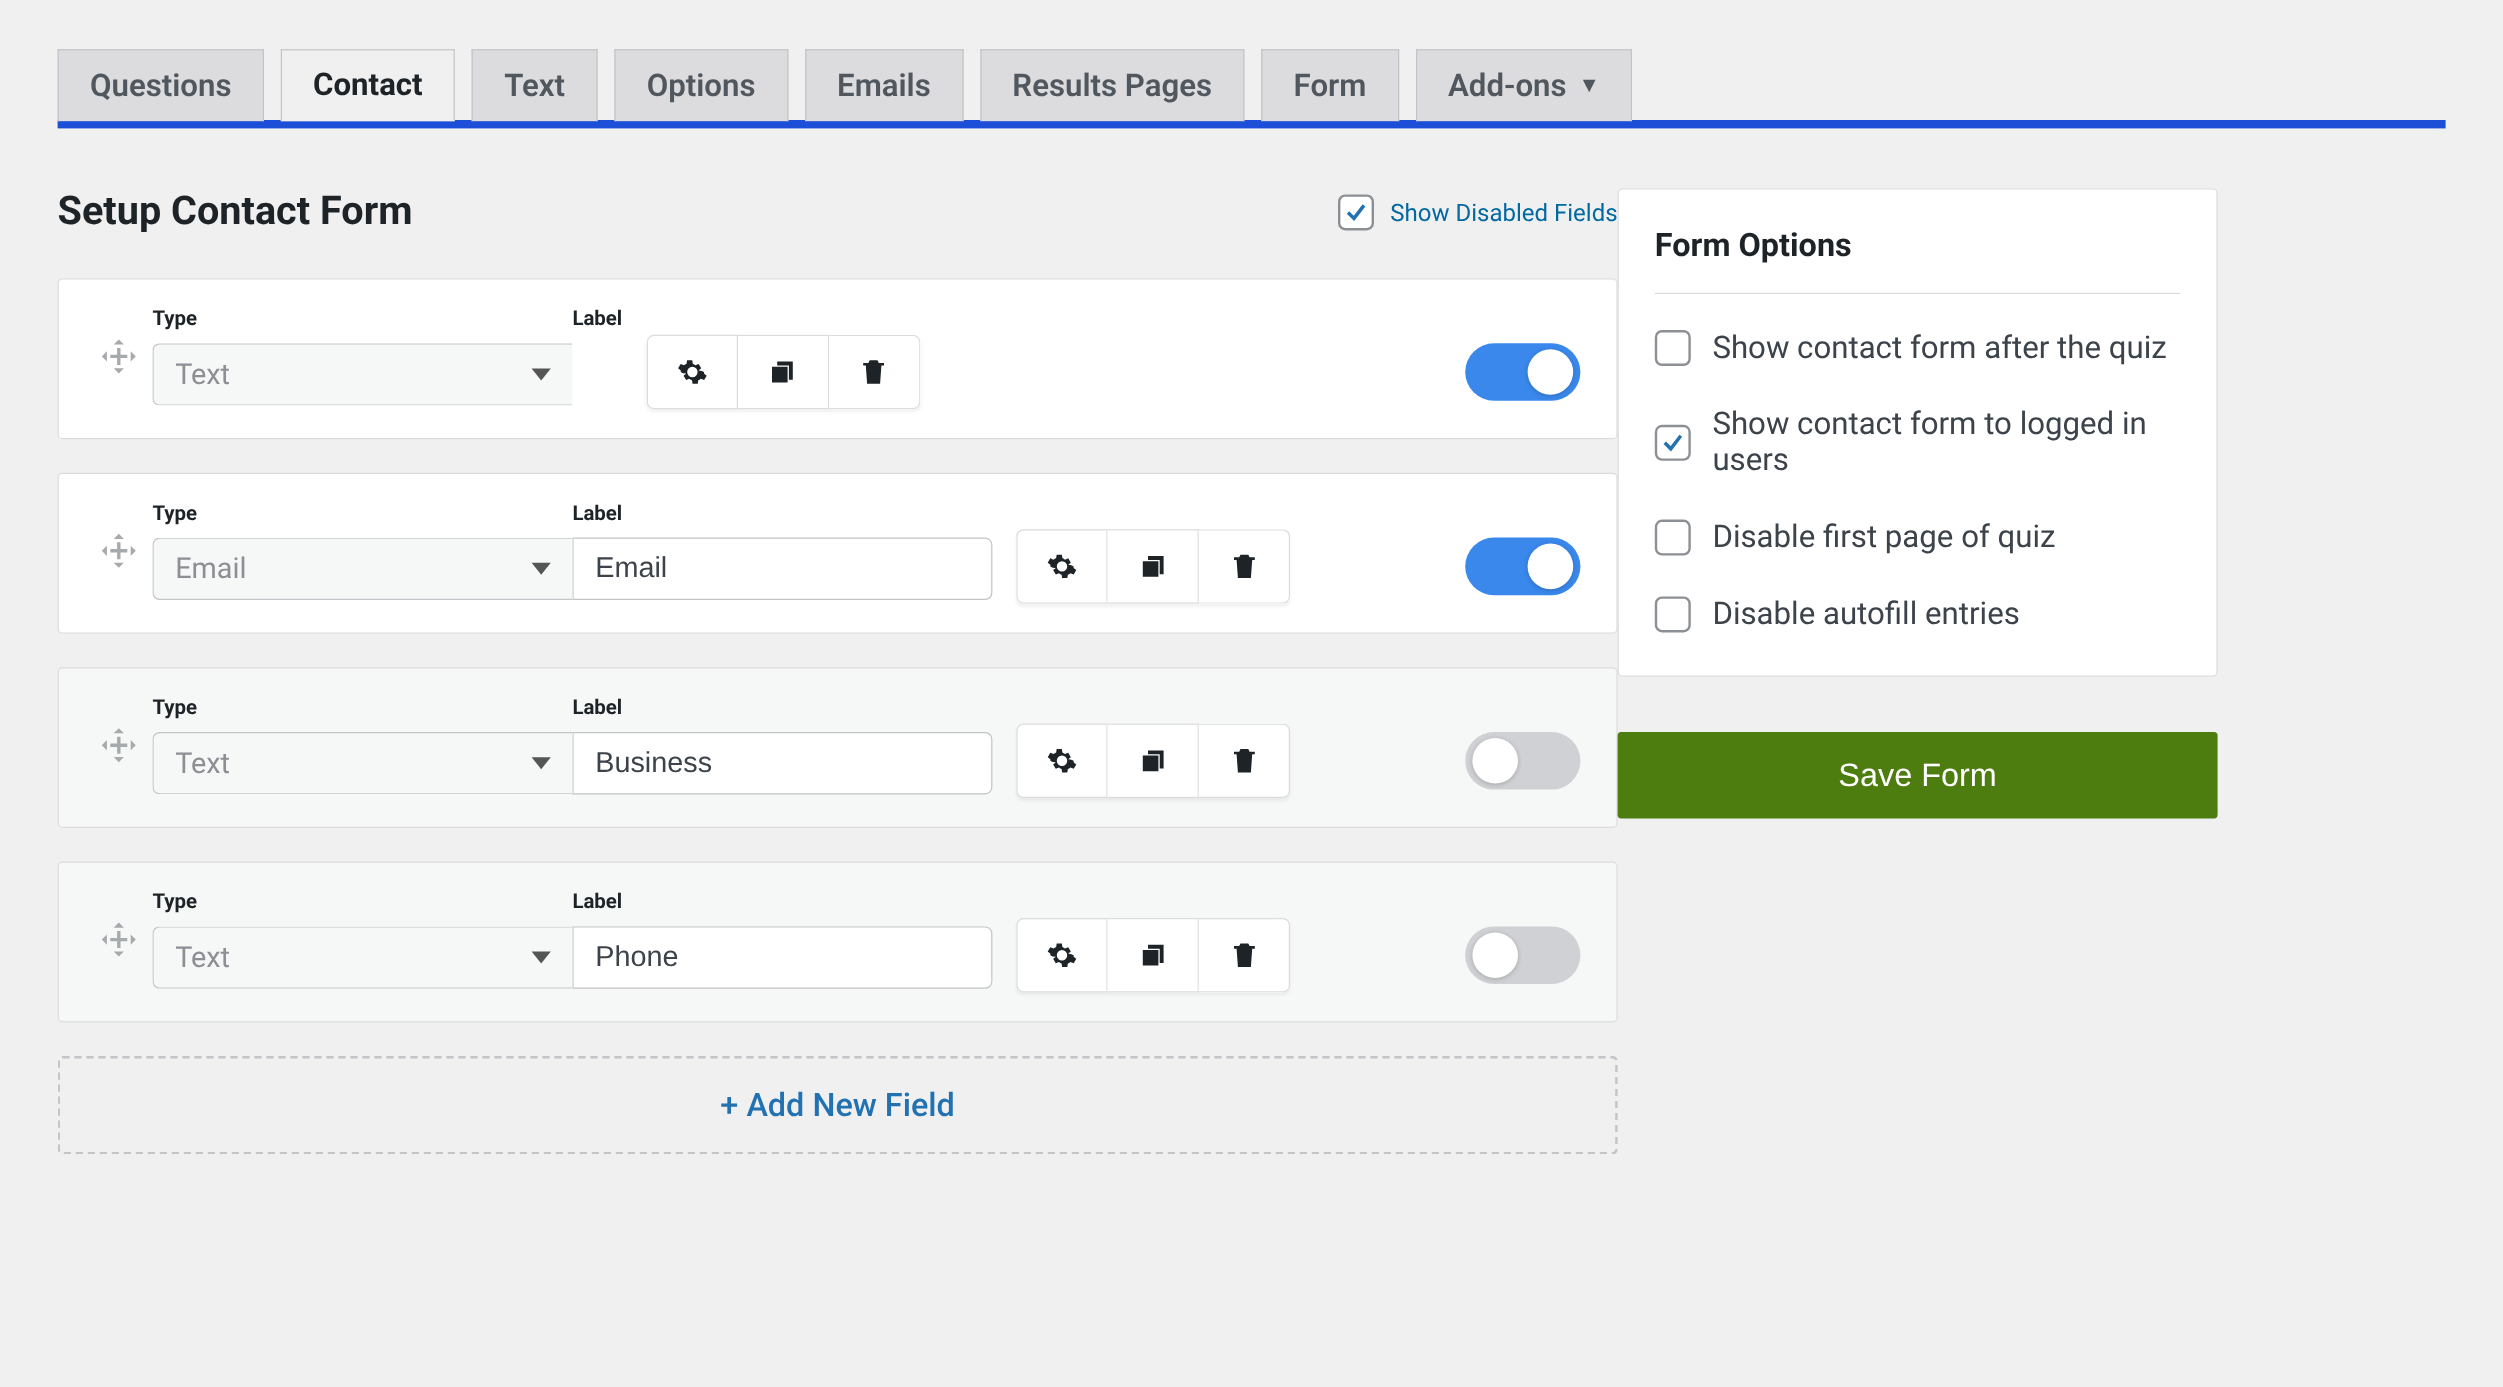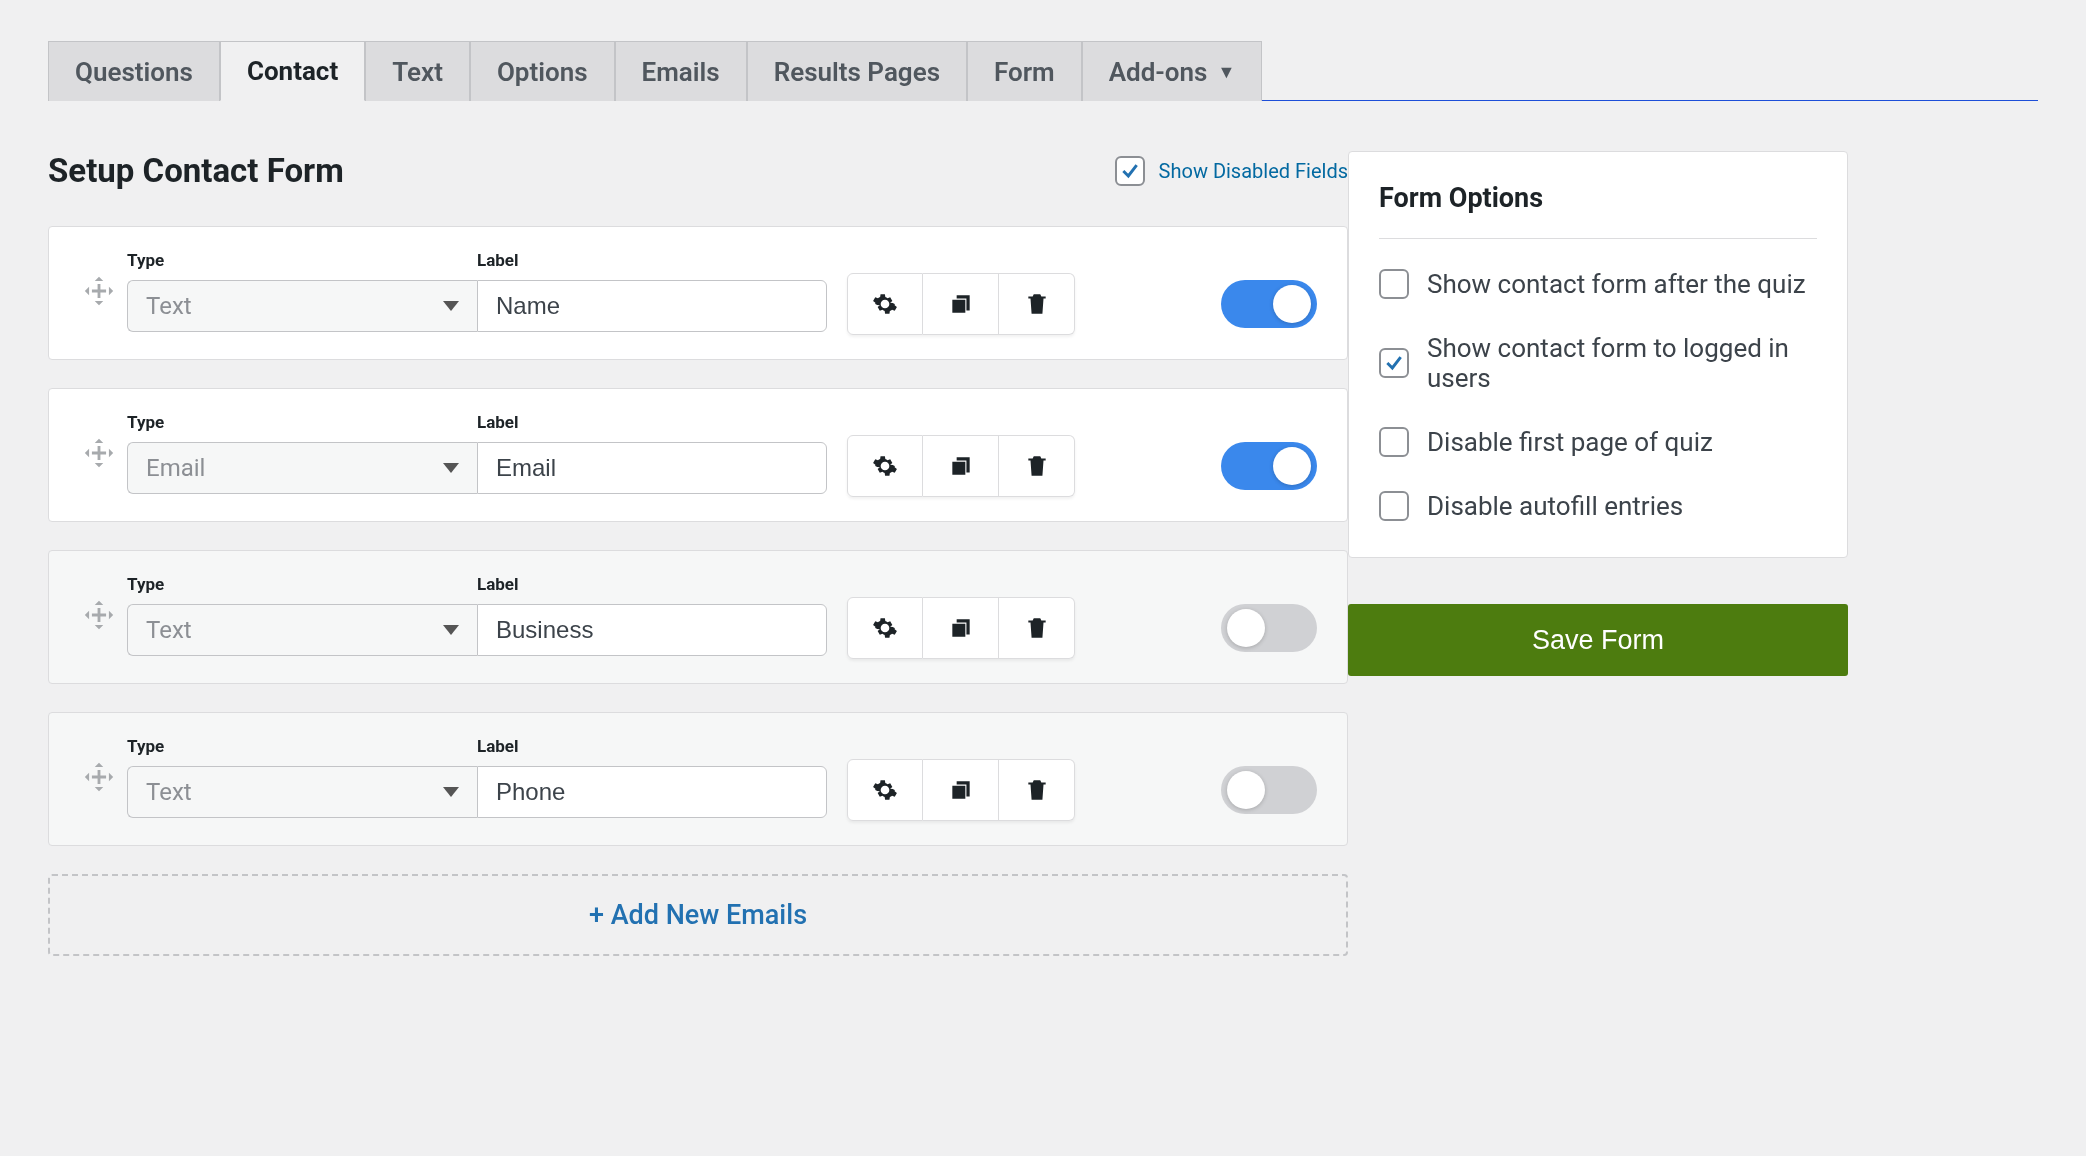--- a/index.html
+++ b/index.html
@@ -17,21 +17,22 @@
     color: #1d2327;
   }
 
   .page {
     padding: 40px 48px;
   }
 
   
   .tabs {
     display: flex;
-    border-bottom: 1px solid #1d4ed8;
+    gap: 14px;
+    border-bottom: 7px solid #1d4ed8;
   }
   .tab {
     padding: 14px 26px;
     font-size: 26px;
     font-weight: 600;
     color: #50575e;
     background: #dcdcde;
     border: 1px solid #c3c4c7;
     border-bottom: none;
     cursor: pointer;
@@ -330,21 +331,20 @@
             <div class="col-label">Type</div>
             <div class="select-wrap">
               <div class="sel">
                   <span>Text</span>
                 </div>
               <div class="caret-down"></div>
             </div>
           </div>
           <div class="col">
             <div class="col-label">Label</div>
-            <input class="txt-input" value="Name" style="">
           </div>
         </div>
         <div class="actions">
           <div class="icon-btn">
             <svg viewBox="0 0 24 24">
                 <path d="M12 8a4 4 0 100 8 4 4 0 000-8zm9 4a7 7 0 01-.1 1.2l2.1 1.6-2 3.4-2.5-1a7 7 0 01-2 1.2l-.4 2.6h-4l-.4-2.6a7 7 0 01-2-1.2l-2.5 1-2-3.4 2.1-1.6A7 7 0 013 12a7 7 0 01.1-1.2L1 9.2l2-3.4 2.5 1a7 7 0 012-1.2L7.9 3h4l.4 2.6a7 7 0 012 1.2l2.5-1 2 3.4-2.1 1.6A7 7 0 0121 12z"></path>
               </svg>
           </div>
           <div class="icon-btn">
             <svg viewBox="0 0 24 24">
@@ -485,21 +485,21 @@
                 <path d="M6 7h12l-1 14H7L6 7zm3-4h6l1 2h4v2H4V5h4l1-2z"></path>
               </svg>
           </div>
         </div>
         <div class="toggle off">
             <div class="knob"></div>
           </div>
       </div>
 
       <div class="add-new">
-        <span>+ Add New Emails</span>
+        <span>+ Add New Field</span>
       </div>
     </div>
 
     <div class="right">
       <div class="panel">
         <div class="panel-title">Form Options</div>
 
         <label class="opt-row">
           <span class="chkbox"></span>
           <span>Show contact form after the quiz</span>

